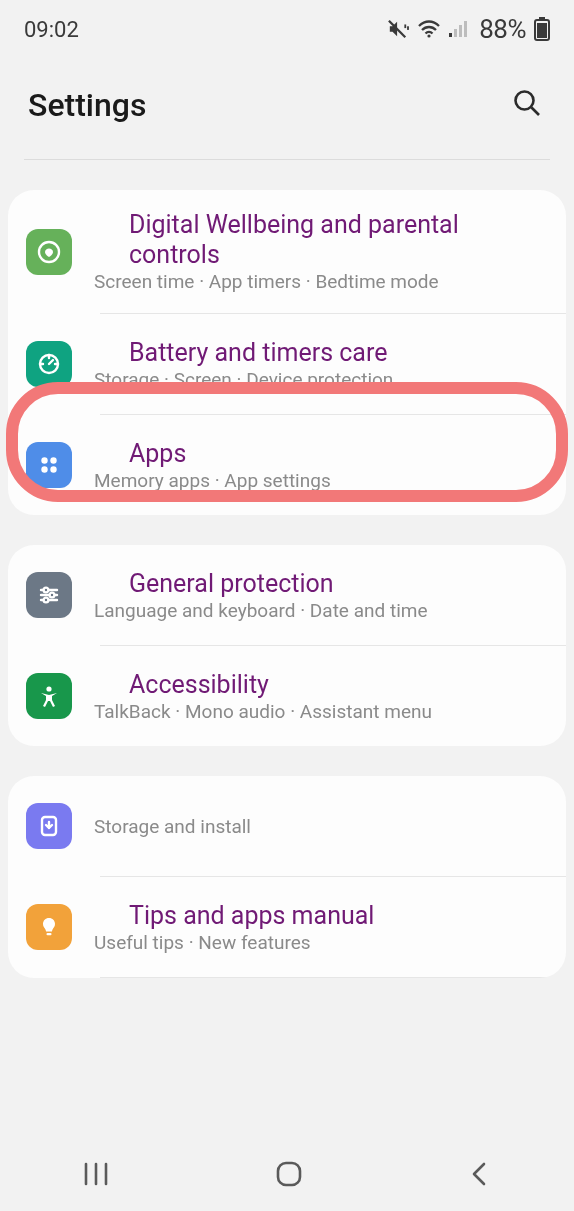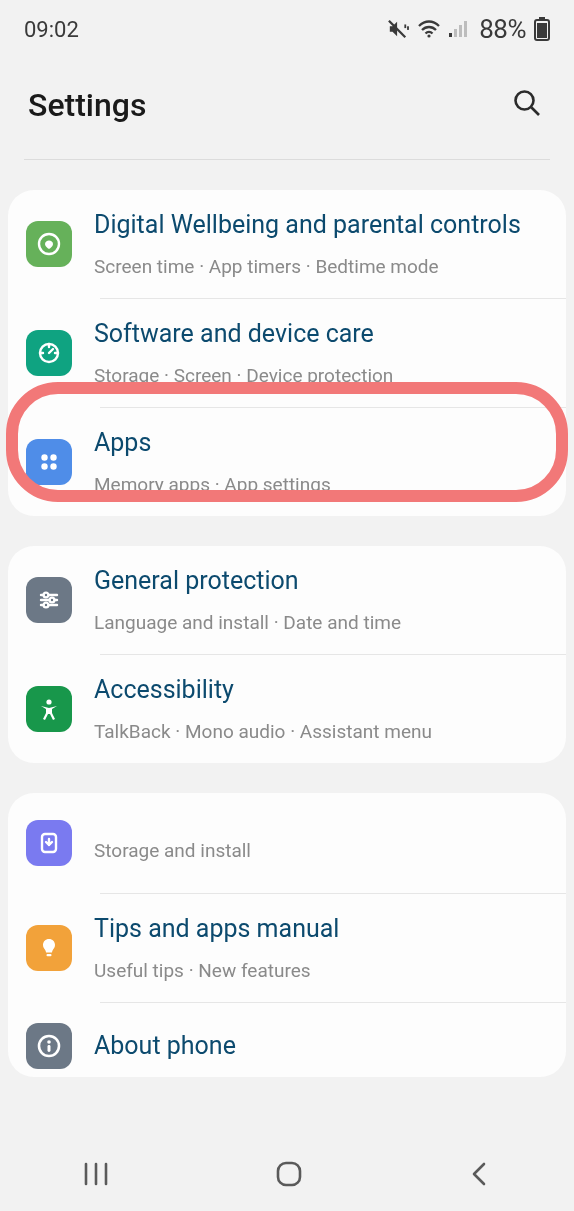--- a/index.html
+++ b/index.html
@@ -67,22 +67,22 @@
     background: #e6e6e6;
     margin: 0 0 0 92px;
   }
   .icon-wrap {
     width: 46px; height: 46px;
     border-radius: 12px;
     display: flex; align-items: center; justify-content: center;
     flex: 0 0 46px;
   }
   .row-text { flex: 1; min-width: 0; }
-  .row-title { font-size: 25px; color: #0c4a6e; line-height: 1.2; }
-  .row-sub   { font-size: 19px; color: #8a8a8a; margin-top: 15px; }
+  .row-title { font-size: 25px; color: #701a75; line-height: 1.2; margin-left: 35px; }
+  .row-sub   { font-size: 19px; color: #8a8a8a; margin-top: 0; }
 
   
   .highlight-ring {
     position: absolute;
     border: 12px solid #f27878;
     border-radius: 52px;
     pointer-events: none;
   }
 
   
@@ -170,21 +170,21 @@
 
     <div class="row">
       <div class="icon-wrap" style="background:#0fa381">
         <svg width="26" height="26" viewBox="0 0 26 26" fill="none" stroke="#fff" stroke-width="2.4">
           <circle cx="13" cy="13" r="9"></circle>
           <path d="M13 4v3M4 13h3M19 13h3" stroke-linecap="round"></path>
           <path d="M13 13l4-4" stroke-linecap="round"></path>
         </svg>
       </div>
       <div class="row-text">
-        <div class="row-title">Software and device care</div>
+        <div class="row-title">Battery and timers care</div>
         <div class="row-sub">Storage  ·  Screen  ·  Device protection</div>
       </div>
     </div>
     <div class="divider"></div>
 
     <div class="row" id="row-apps">
       <div class="icon-wrap" style="background:#4f8de8">
         <svg width="22" height="22" viewBox="0 0 22 22" fill="#fff">
           <circle cx="6.5" cy="6.5" r="3.2"></circle>
             <circle cx="15.5" cy="6.5" r="3.2"></circle>
@@ -206,21 +206,21 @@
           <line x1="4" y1="7" x2="20" y2="7"></line>
           <line x1="4" y1="12" x2="20" y2="12"></line>
           <line x1="4" y1="17" x2="20" y2="17"></line>
           <circle cx="9" cy="7" r="2.4" fill="#6c7886"></circle>
           <circle cx="15" cy="12" r="2.4" fill="#6c7886"></circle>
           <circle cx="9" cy="17" r="2.4" fill="#6c7886"></circle>
         </svg>
       </div>
       <div class="row-text">
         <div class="row-title">General protection</div>
-        <div class="row-sub">Language and install  ·  Date and time</div>
+        <div class="row-sub">Language and keyboard  ·  Date and time</div>
       </div>
     </div>
     <div class="divider"></div>
 
     <div class="row">
       <div class="icon-wrap" style="background:#18974b">
         <svg width="24" height="24" viewBox="0 0 24 24" fill="#fff">
           <circle cx="12" cy="5" r="2.6"></circle>
           <path d="M4 9l8 2 8-2-5 3v4l3 6-2 1-3-6h-2l-3 6-2-1 3-6v-4z"></path>
         </svg>
@@ -253,32 +253,20 @@
           <rect x="9.5" y="18" width="5" height="2.2" rx="1"></rect>
         </svg>
       </div>
       <div class="row-text">
         <div class="row-title">Tips and apps manual</div>
         <div class="row-sub">Useful tips  ·  New features</div>
       </div>
     </div>
     <div class="divider"></div>
 
-    <div class="row" style="padding-bottom:8px;min-height:60px">
-      <div class="icon-wrap" style="background:#6c7886">
-        <svg width="24" height="24" viewBox="0 0 24 24" fill="#fff">
-          <circle cx="12" cy="12" r="10" fill="none" stroke="#fff" stroke-width="2.6"></circle>
-          <circle cx="12" cy="8" r="1.8"></circle>
-          <rect x="10.5" y="11" width="3" height="7" rx="1.4"></rect>
-        </svg>
-      </div>
-      <div class="row-text">
-        <div class="row-title">About phone</div>
-      </div>
-    </div>
   </div>
 
 </div>
 
 <div class="highlight-ring" id="ring" style="left: 6px; top: 382px; width: 562px; height: 120px;"></div>
 
 <div class="nav-bar">
   <button class="nav-btn">
     <span>
       <svg width="30" height="26" viewBox="0 0 30 26" stroke="#5a5a5a" stroke-width="2.6" stroke-linecap="round">

